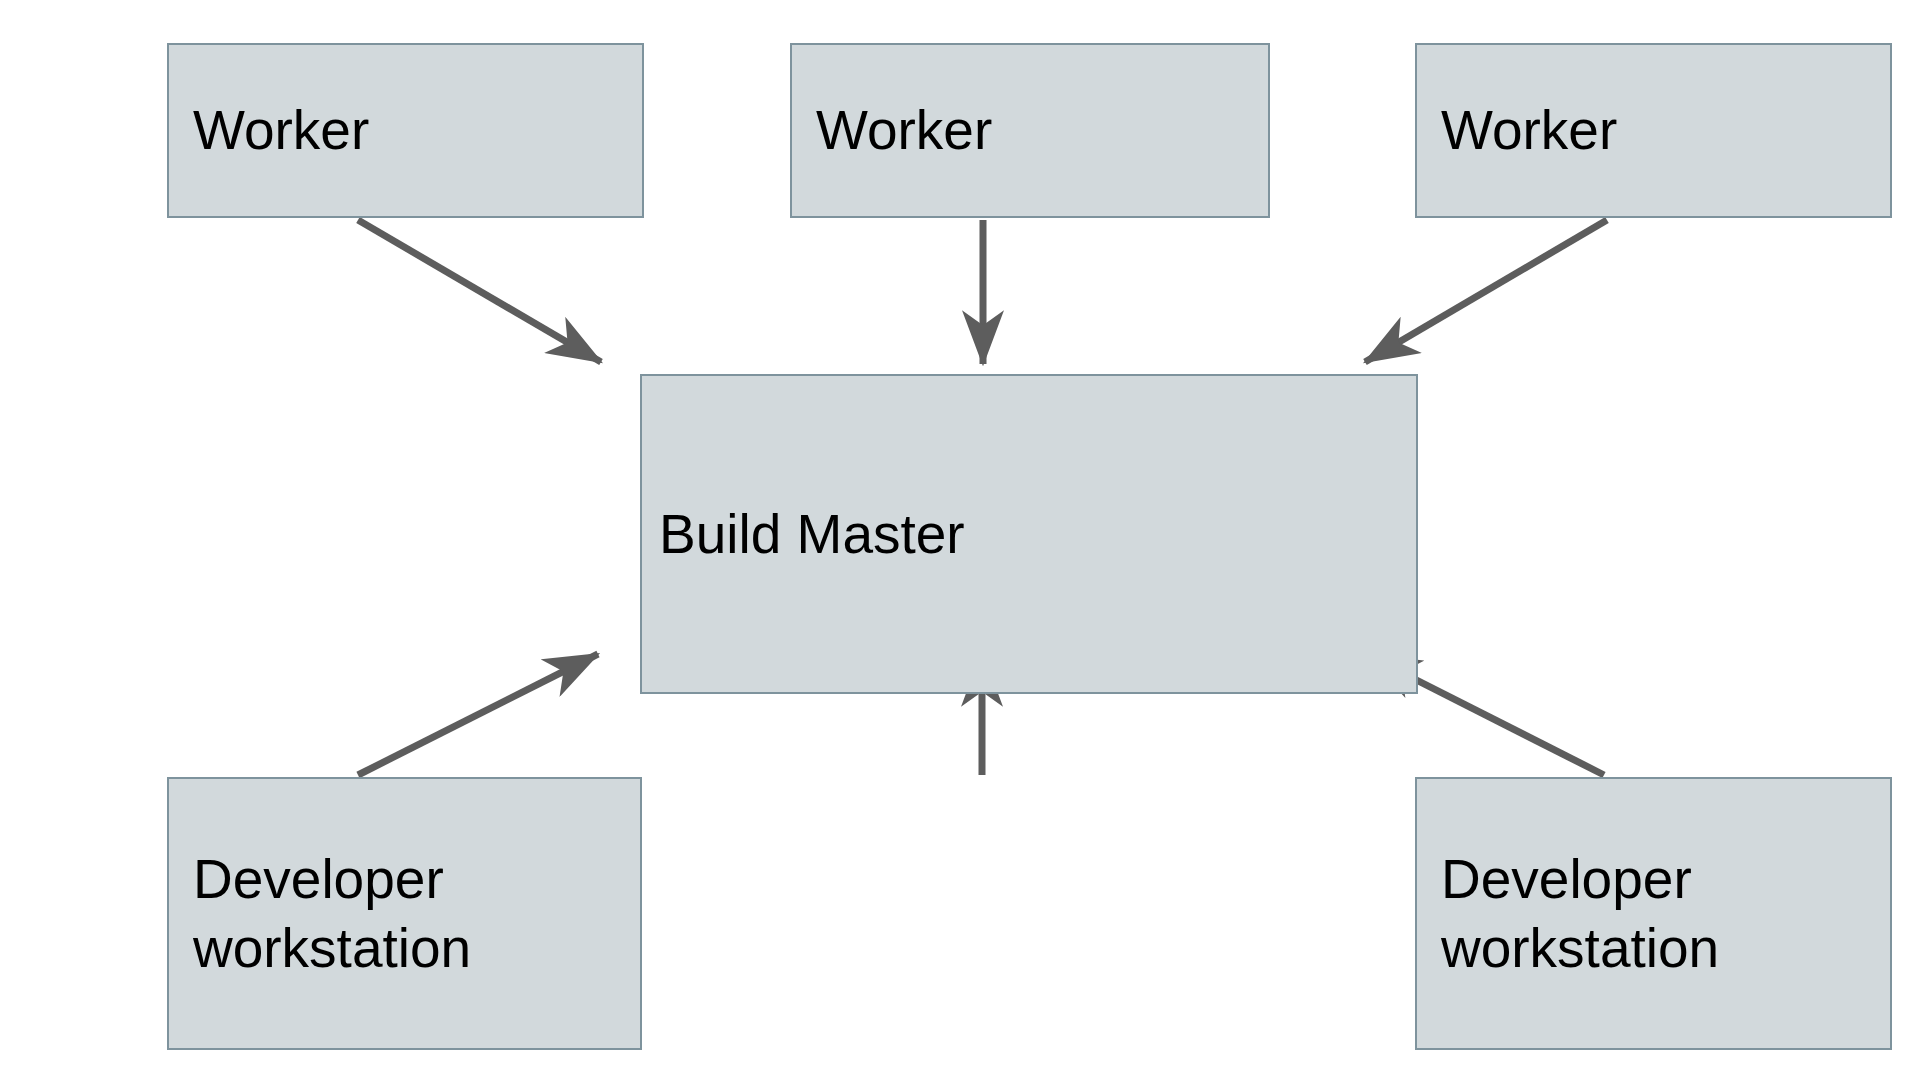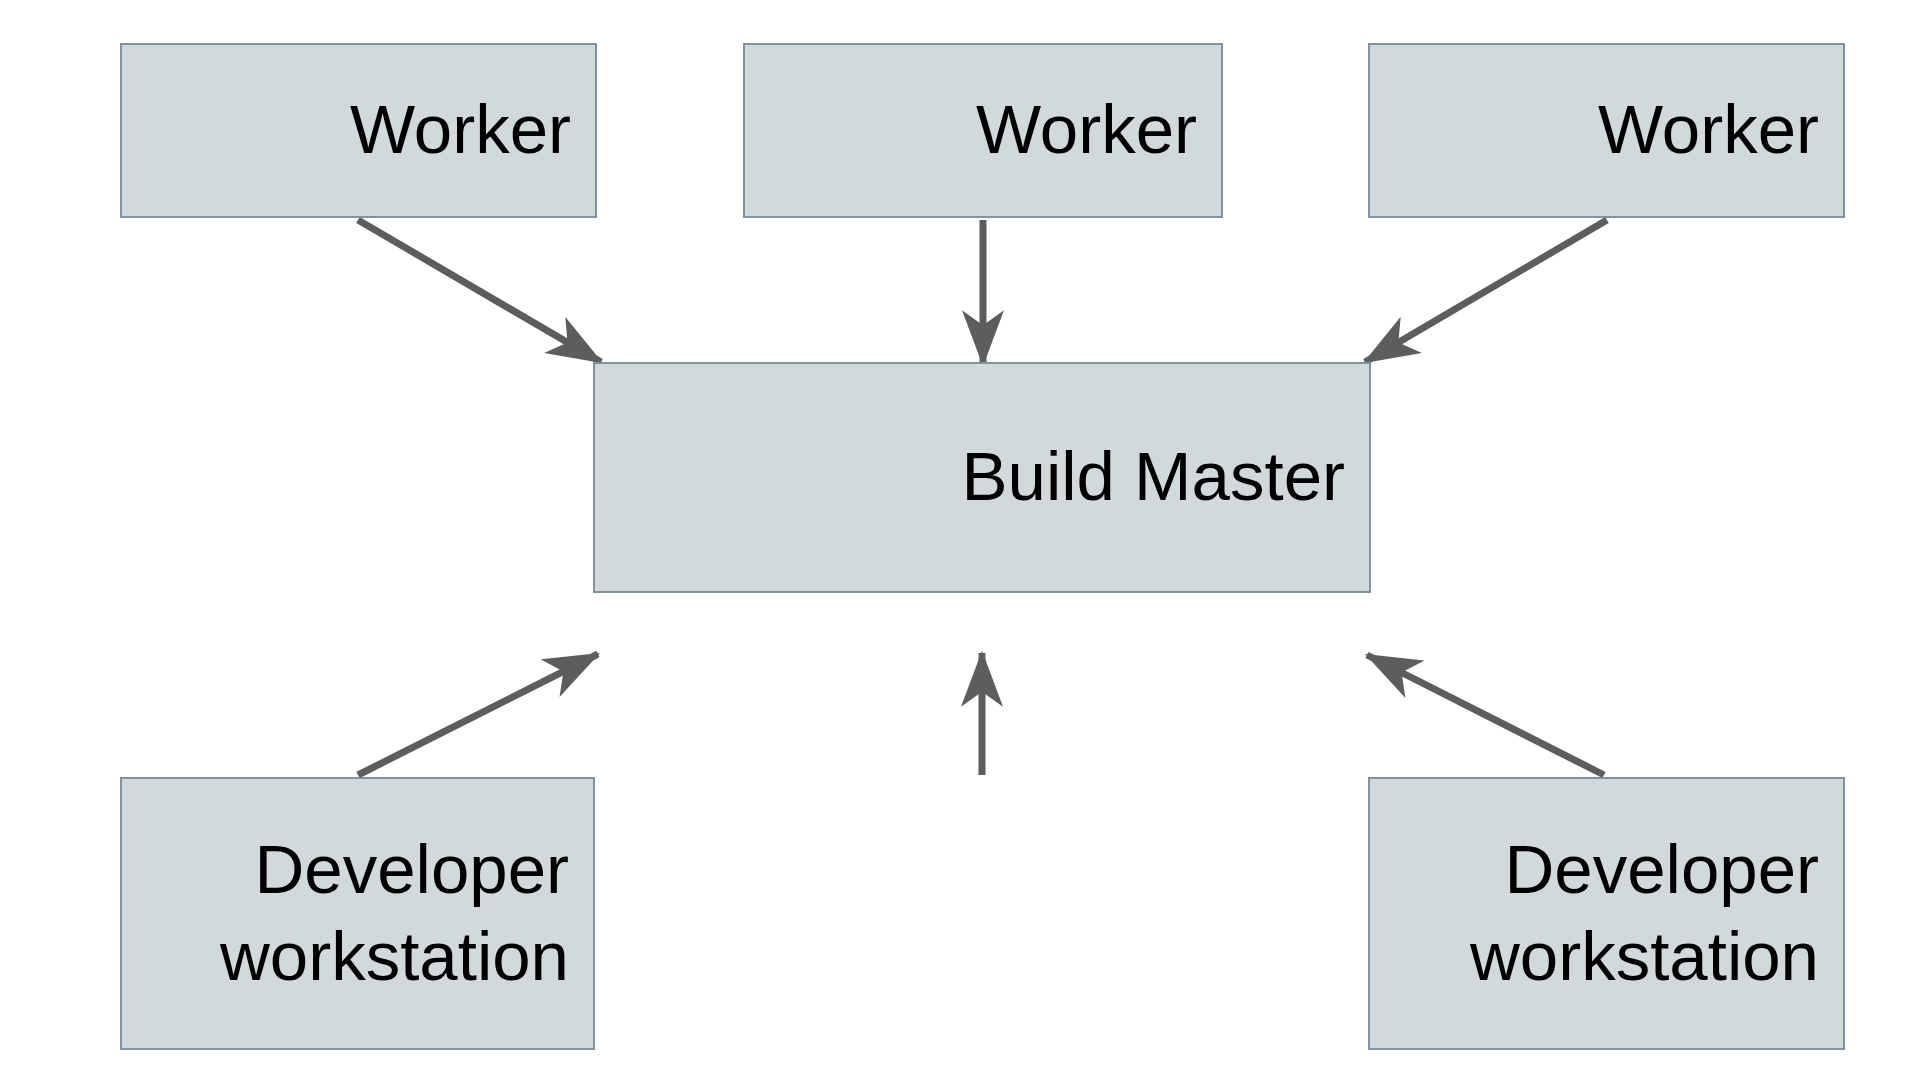--- a/index.html
+++ b/index.html
@@ -15,34 +15,35 @@
     background: var(--background, #ffffff);
   }
   .node {
     position: absolute;
     box-sizing: border-box;
     background: var(--node-fill, #d2d9dc);
     border: 2px solid var(--node-border, #7e939d);
     display: flex;
     align-items: center;
     justify-content: center;
-    text-align: right;
-    font-size: 69px;
+    text-align: left;
+    font-size: 55px;
     line-height: 1.25;
     color: var(--text-color, #000000);
     padding: 0 24px;
+    margin-left: 47px;
   }
   .node-label {
     display: block;
     width: 100%;
   }
   #worker-1        { left: 120px;  top: 43px;  width: 477px; height: 175px; }
   #worker-2        { left: 743px;  top: 43px;  width: 480px; height: 175px; }
   #worker-3        { left: 1368px; top: 43px;  width: 477px; height: 175px; }
-  #build-master    { left: 593px;  top: 362px; width: 778px; height: 231px; padding-left: 17px; }
+  #build-master    { left: 593px;  top: 374px; width: 778px; height: 320px; padding-left: 17px; }
   #dev-left        { left: 120px;  top: 777px; width: 475px; height: 273px; }
   #ci-server       { left: 742px;  top: 777px; width: 480px; height: 273px; }
   #dev-right       { left: 1368px; top: 777px; width: 477px; height: 273px; }
   svg.edges {
     position: absolute;
     left: 0; top: 0;
     width: 1910px;
     height: 1090px;
     pointer-events: none;
   }

